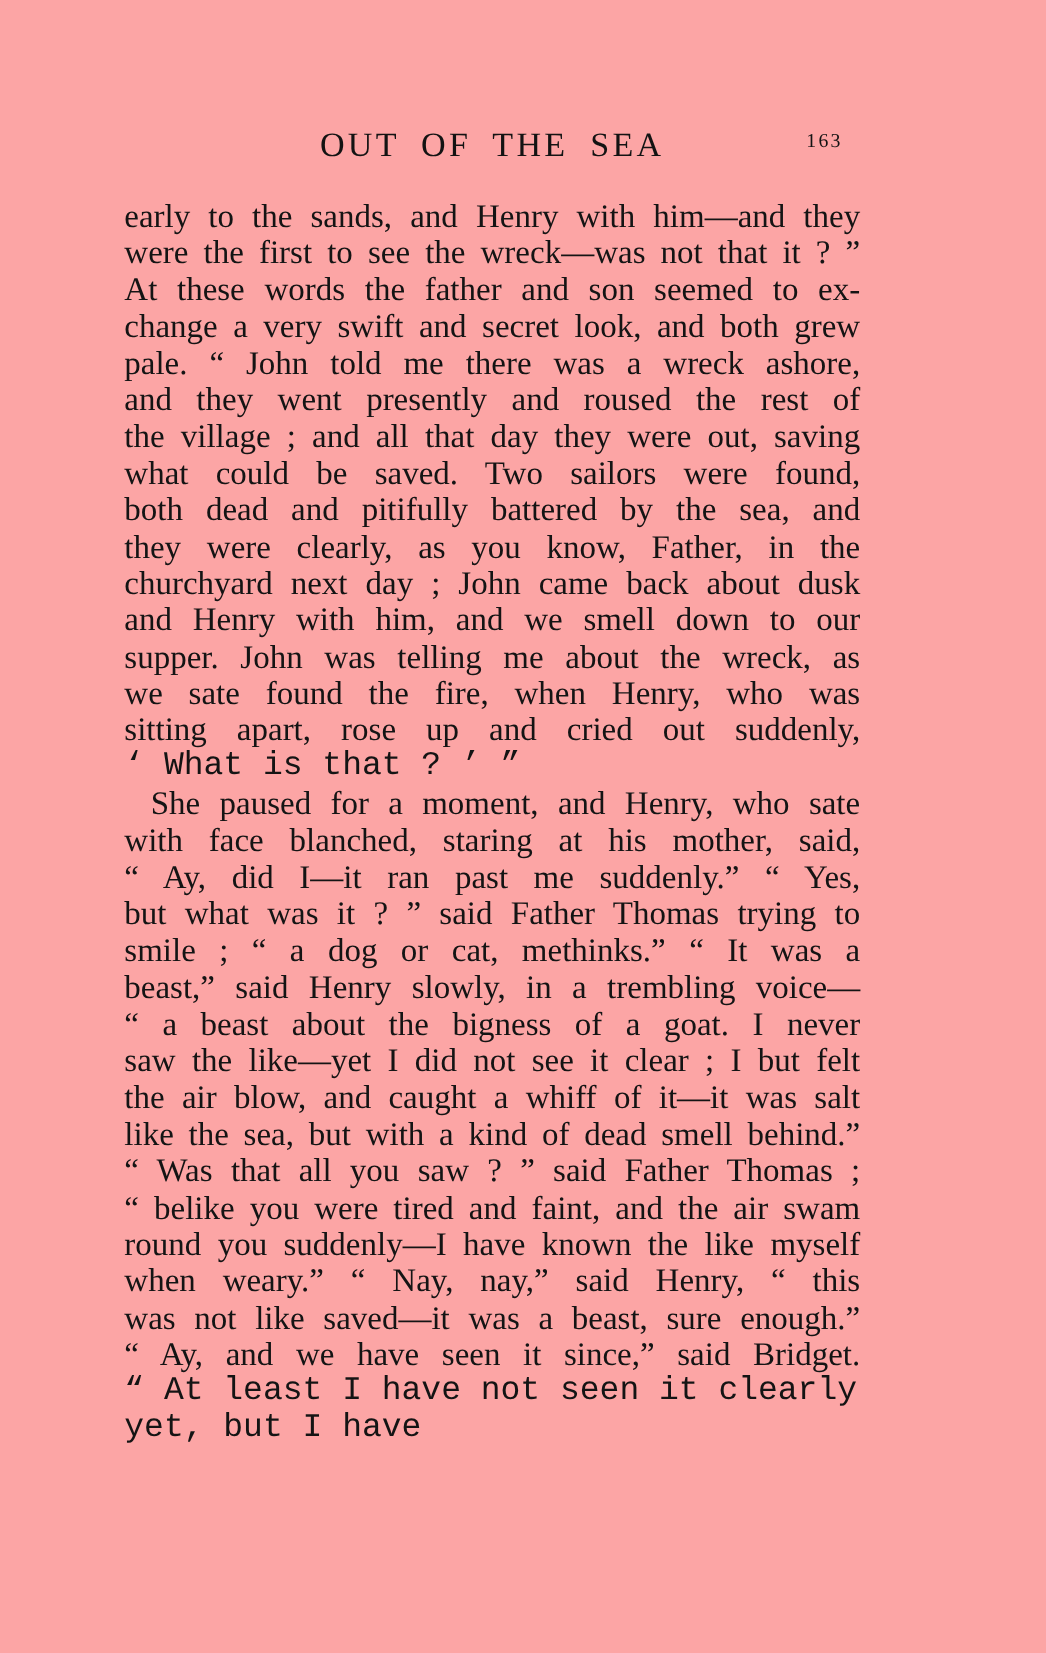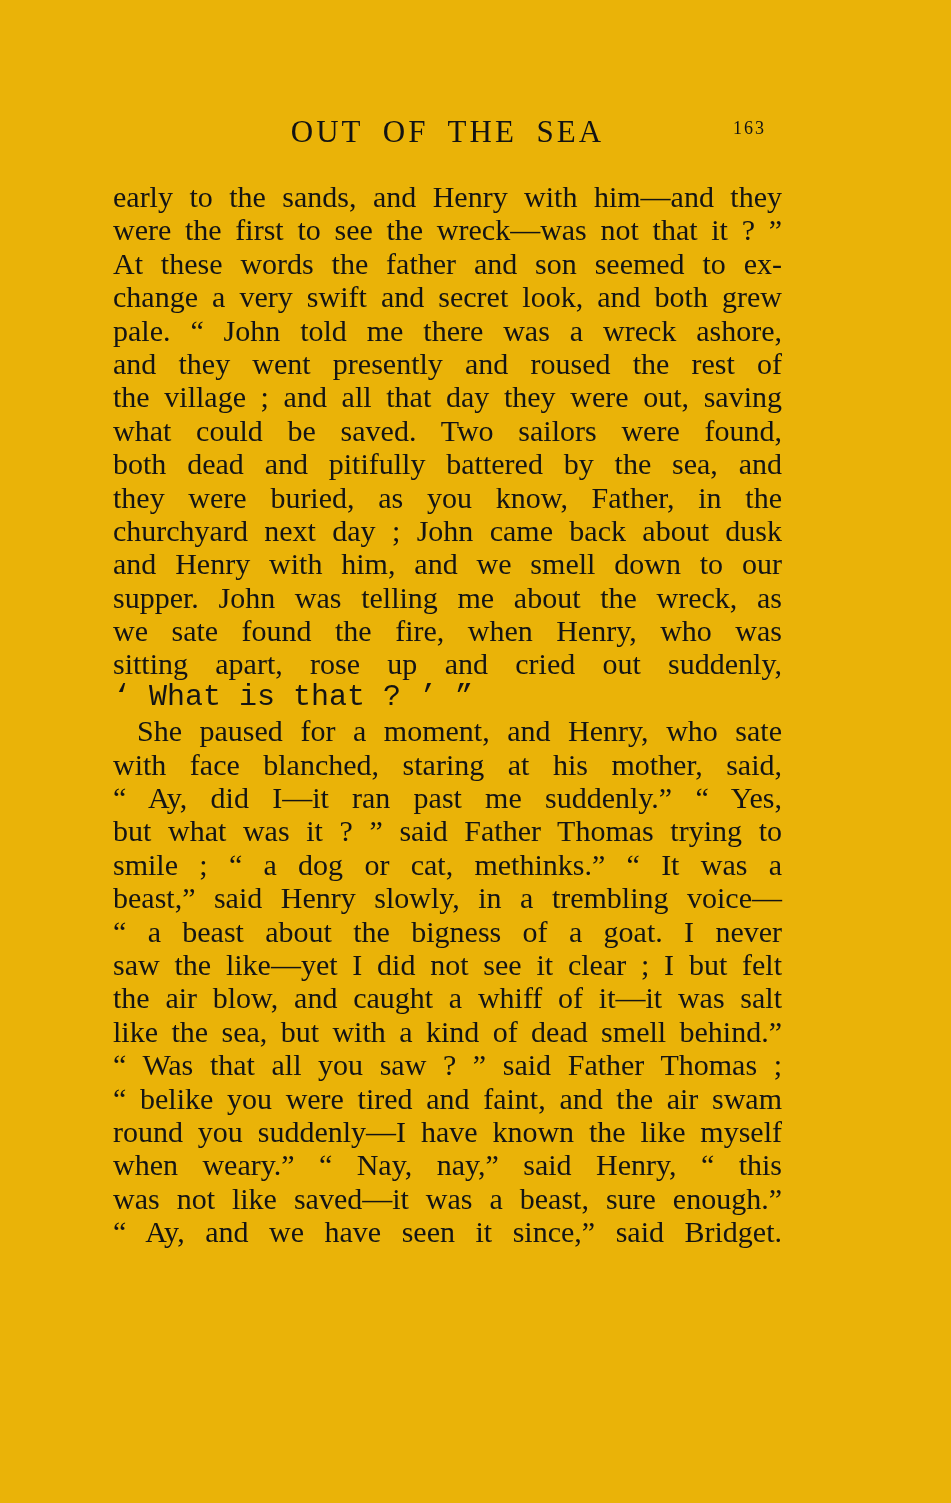--- a/index.html
+++ b/index.html
@@ -4,21 +4,21 @@
 <style>
   html, body {
     margin: 0;
     padding: 0;
     background: #ffffff;
   }
   .page {
     position: relative;
     width: 951px;
     height: 1503px;
-    background: #eab308;
+    background: #fca5a5;
     overflow: hidden;
     font-family: "Liberation Serif", "DejaVu Serif", serif;
     color: #151515;
   }
   .running-head {
     position: absolute;
     top: 114px;
     left: 113px;
     width: 669px;
     height: 40px;
@@ -77,21 +77,21 @@
 
   <div class="line">early to the sands, and Henry with him—and they</div>
       <div class="line">were the first to see the wreck—was not that it ? ”</div>
       <div class="line">At these words the father and son seemed to ex-</div>
       <div class="line">change a very swift and secret look, and both grew</div>
       <div class="line">pale. “ John told me there was a wreck ashore,</div>
       <div class="line">and they went presently and roused the rest of</div>
       <div class="line">the village ; and all that day they were out, saving</div>
       <div class="line">what could be saved. Two sailors were found,</div>
       <div class="line">both dead and pitifully battered by the sea, and</div>
-      <div class="line">they were buried, as you know, Father, in the</div>
+      <div class="line">they were clearly, as you know, Father, in the</div>
       <div class="line">churchyard next day ; John came back about dusk</div>
       <div class="line">and Henry with him, and we smell down to our</div>
       <div class="line">supper. John was telling me about the wreck, as</div>
       <div class="line">we sate found the fire, when Henry, who was</div>
       <div class="line">sitting apart, rose up and cried out suddenly,</div>
       <div class="line last">‘ What is that ? ’ ”</div>
       <div class="line indent">She paused for a moment, and Henry, who sate</div>
       <div class="line">with face blanched, staring at his mother, said,</div>
       <div class="line">“ Ay, did I—it ran past me suddenly.” “ Yes,</div>
       <div class="line">but what was it ? ” said Father Thomas trying to</div>
@@ -100,14 +100,15 @@
       <div class="line">“ a beast about the bigness of a goat. I never</div>
       <div class="line">saw the like—yet I did not see it clear ; I but felt</div>
       <div class="line">the air blow, and caught a whiff of it—it was salt</div>
       <div class="line">like the sea, but with a kind of dead smell behind.”</div>
       <div class="line">“ Was that all you saw ? ” said Father Thomas ;</div>
       <div class="line">“ belike you were tired and faint, and the air swam</div>
       <div class="line">round you suddenly—I have known the like myself</div>
       <div class="line">when weary.” “ Nay, nay,” said Henry, “ this</div>
       <div class="line">was not like saved—it was a beast, sure enough.”</div>
       <div class="line">“ Ay, and we have seen it since,” said Bridget.</div>
+      <div class="line last">“ At least I have not seen it clearly yet, but I have</div>
     </main>
 </div>
 
 </body></html>

